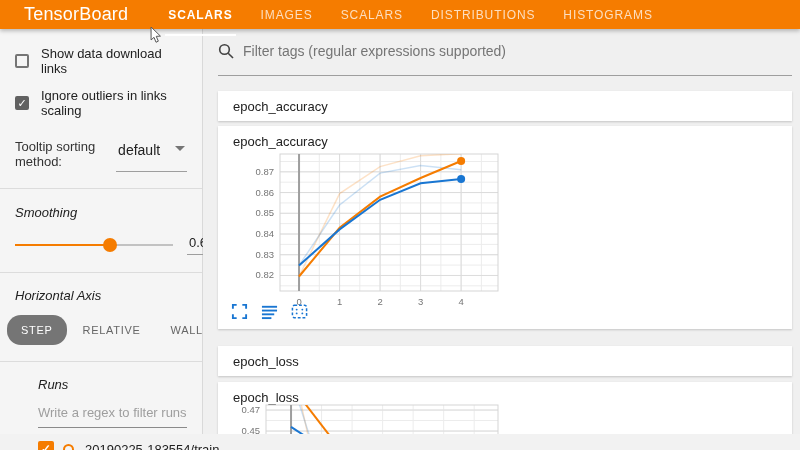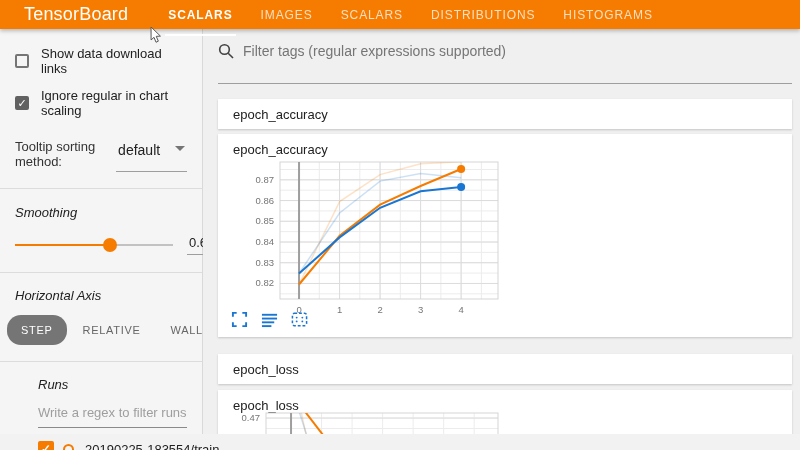--- a/index.html
+++ b/index.html
@@ -71,21 +71,21 @@
   .run-row { display:flex; align-items:center; margin-top:13px; }
   .run-cb { width:16px; height:16px; border-radius:2px; flex:none; display:flex;
     align-items:center; justify-content:center; color:#fff; font-size:12px;
     font-weight:700; cursor:pointer; }
   .run-circle { width:11px; height:11px; border-radius:50%; border:2px solid #999;
     margin-left:9px; flex:none; cursor:pointer; background:#f5f5f5; }
   .run-label { margin-left:11px; font-size:13px; color:#212121; white-space:nowrap; }
 
   
   .main { flex:1; padding:0 8px 0 15px; background:#f0f0f0; overflow:hidden; }
-  .search-row { display:flex; align-items:center; padding:14px 0 24px;
+  .search-row { display:flex; align-items:center; padding:14px 0 16px;
     border-bottom:1px solid #9e9e9e; }
   .search-row svg { flex:none; margin-right:9px; }
   .search-input { flex:1; border:none; outline:none; background:transparent;
     font-size:14px; color:#424242; font-family:inherit; }
   .search-input::placeholder { color:#757575; }
 
   .group-header { margin-top:15px; height:30px; background:#fff; display:flex;
     align-items:center; padding-left:15px; font-size:13px; color:#212121;
     box-shadow:0 1px 2px rgba(0,0,0,.18); cursor:pointer; }
   .gh2 { margin-top:17px; }
@@ -126,21 +126,21 @@
 
   <div class="sidebar">
     <div class="side-sec sec1">
       <div>
           <div class="opt-row">
             <span class="cb"></span>
             <span class="opt-label">Show data download links</span>
           </div>
           <div class="opt-row">
             <span class="cb checked">✓</span>
-            <span class="opt-label">Ignore regular in chart scaling</span>
+            <span class="opt-label">Ignore outliers in links scaling</span>
           </div>
         </div>
       <div class="tooltip-row">
         <span class="tooltip-label">Tooltip sorting method:</span>
         <div class="dropdown">
           <span class="dropdown-value">default</span>
           <span class="dd-arrow"></span>
         </div>
       </div>
     </div>

